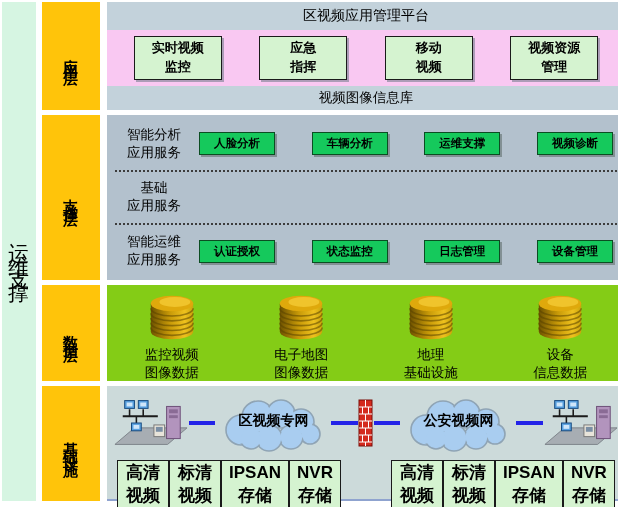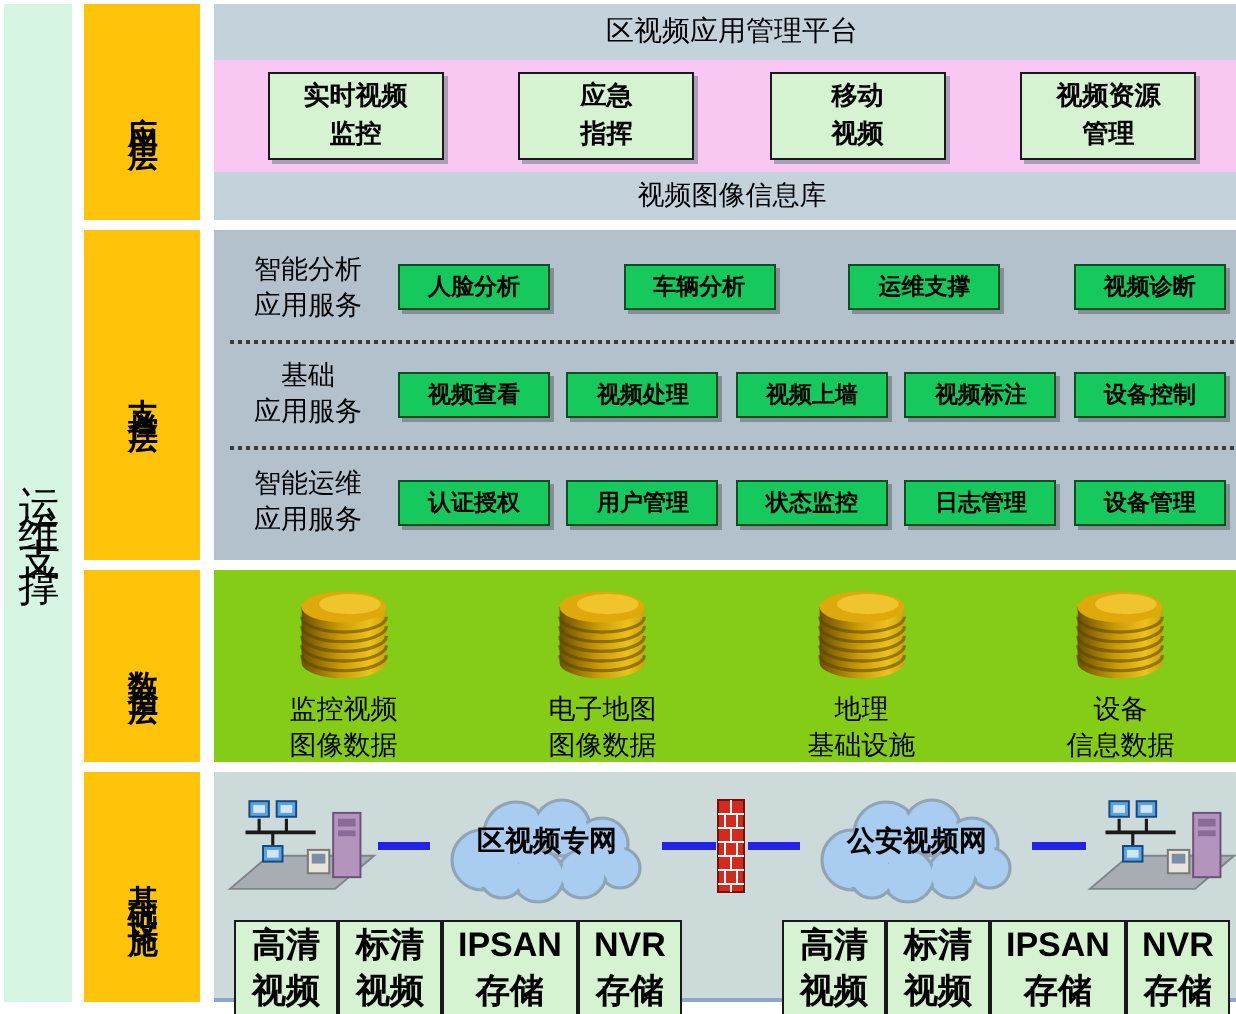--- a/index.html
+++ b/index.html
@@ -161,37 +161,29 @@
             <div class="svc-btn">运维支撑</div>
             <div class="svc-btn">视频诊断</div>
           </div>
         </div>
 
         <div class="dotted-divider"></div>
 
         <div class="srow">
           <div class="srow-title">基础
 应用服务</div>
-          <div class="srow-btns">
-            <div class="svc-btn">视频查看</div>
-            <div class="svc-btn">视频处理</div>
-            <div class="svc-btn">视频上墙</div>
-            <div class="svc-btn">视频标注</div>
-            <div class="svc-btn">设备控制</div>
-          </div>
         </div>
 
         <div class="dotted-divider"></div>
 
         <div class="srow">
           <div class="srow-title">智能运维
 应用服务</div>
           <div class="srow-btns">
             <div class="svc-btn">认证授权</div>
-            <div class="svc-btn">用户管理</div>
             <div class="svc-btn">状态监控</div>
             <div class="svc-btn">日志管理</div>
             <div class="svc-btn">设备管理</div>
           </div>
         </div>
 
       </div>
     </section>
 
     <section class="layer data-layer">

